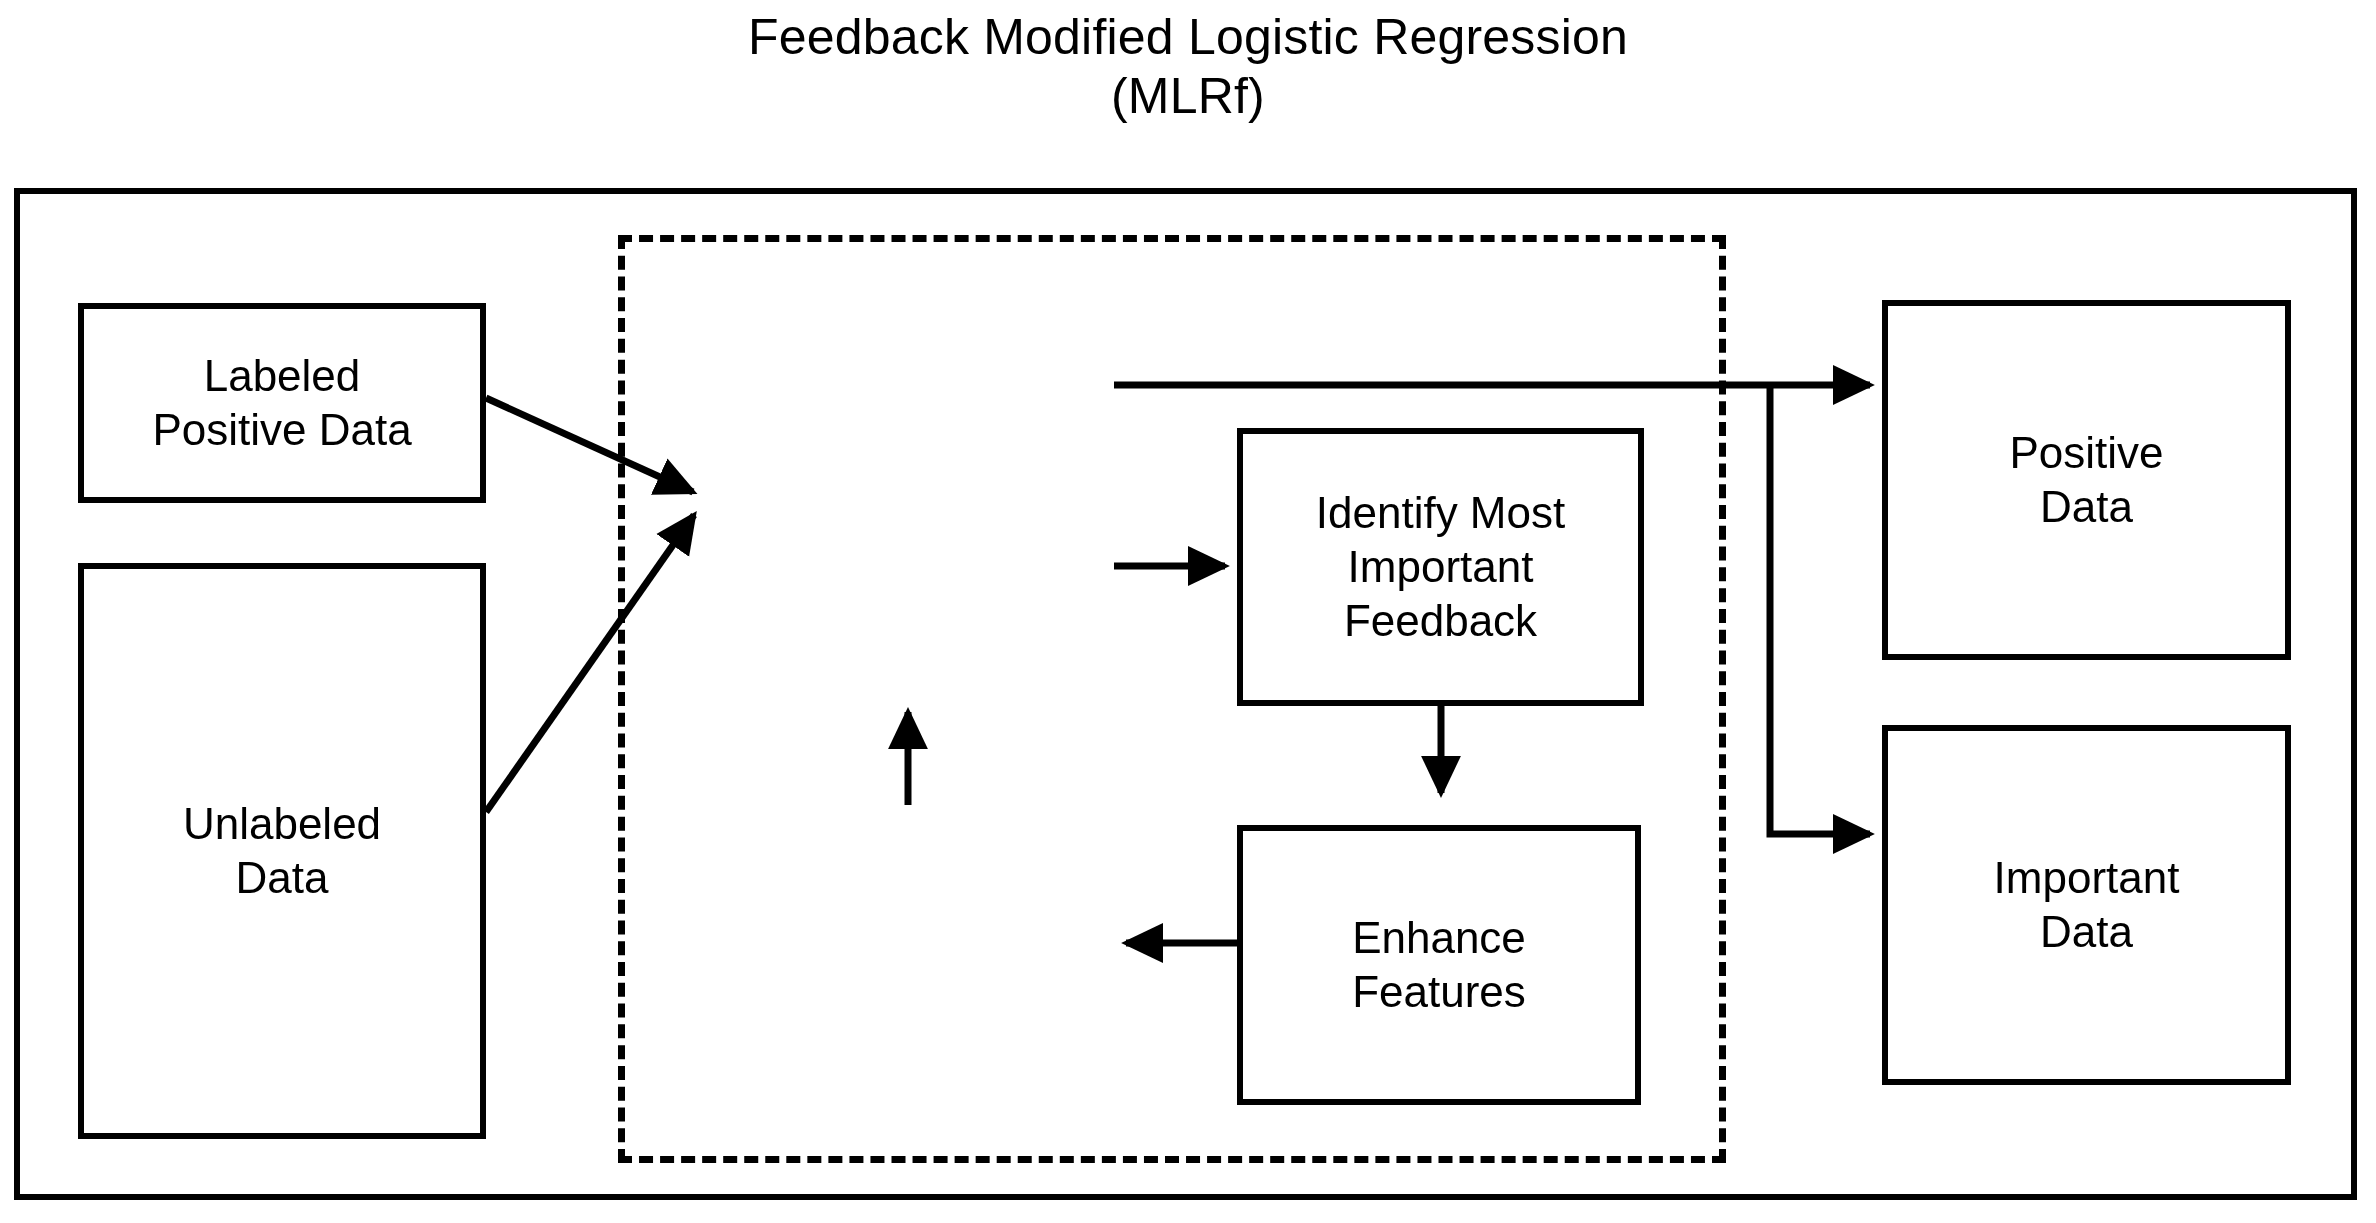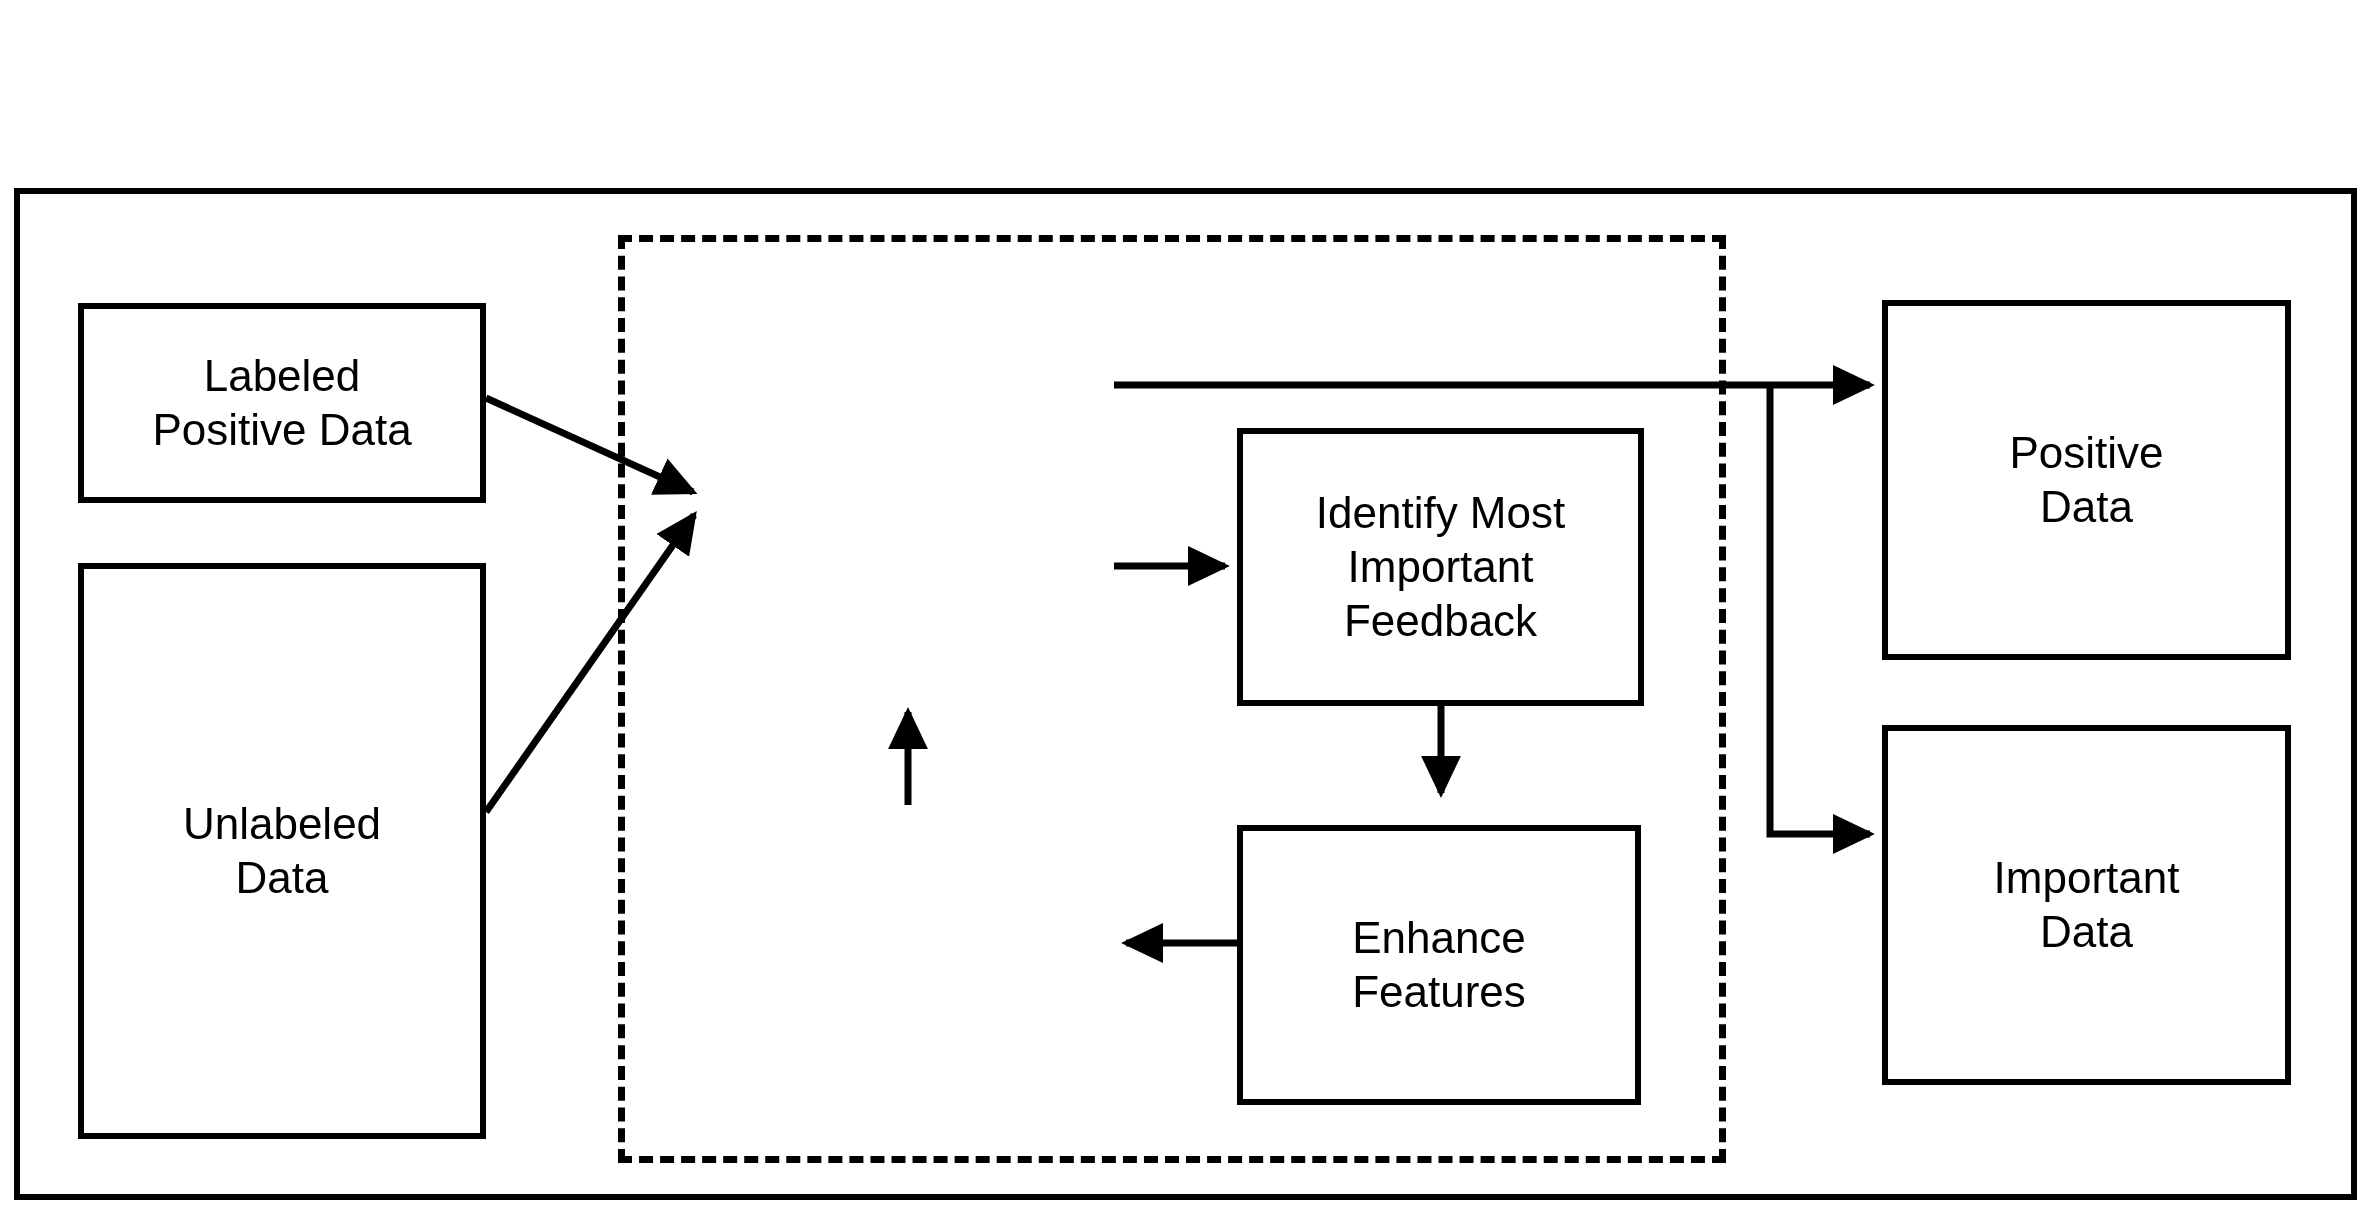--- a/index.html
+++ b/index.html
@@ -94,20 +94,24 @@
     height: 1223px;
     z-index: 3;
     pointer-events: none;
   }
 </style>
 </head>
 <body>
 
 <div id="canvas">
 
+  <div id="title-block">
+    <div class="title-line">Feedback Modified Logistic Regression</div>
+    <div class="title-line">(MLRf)</div>
+  </div>
 
   <div id="outer-frame"></div>
   <div id="dashed-frame"></div>
 
   <svg id="connectors" viewBox="0 0 2376 1223" xmlns="http://www.w3.org/2000/svg">
     <defs>
       <marker id="arrowhead" markerWidth="6.2" markerHeight="6.2" refX="5.3" refY="3.1" orient="auto" markerUnits="strokeWidth">
         <path d="M0,0.25 L6.0,3.1 L0,5.95 Z" fill="#000000"></path>
       </marker>
     </defs>

